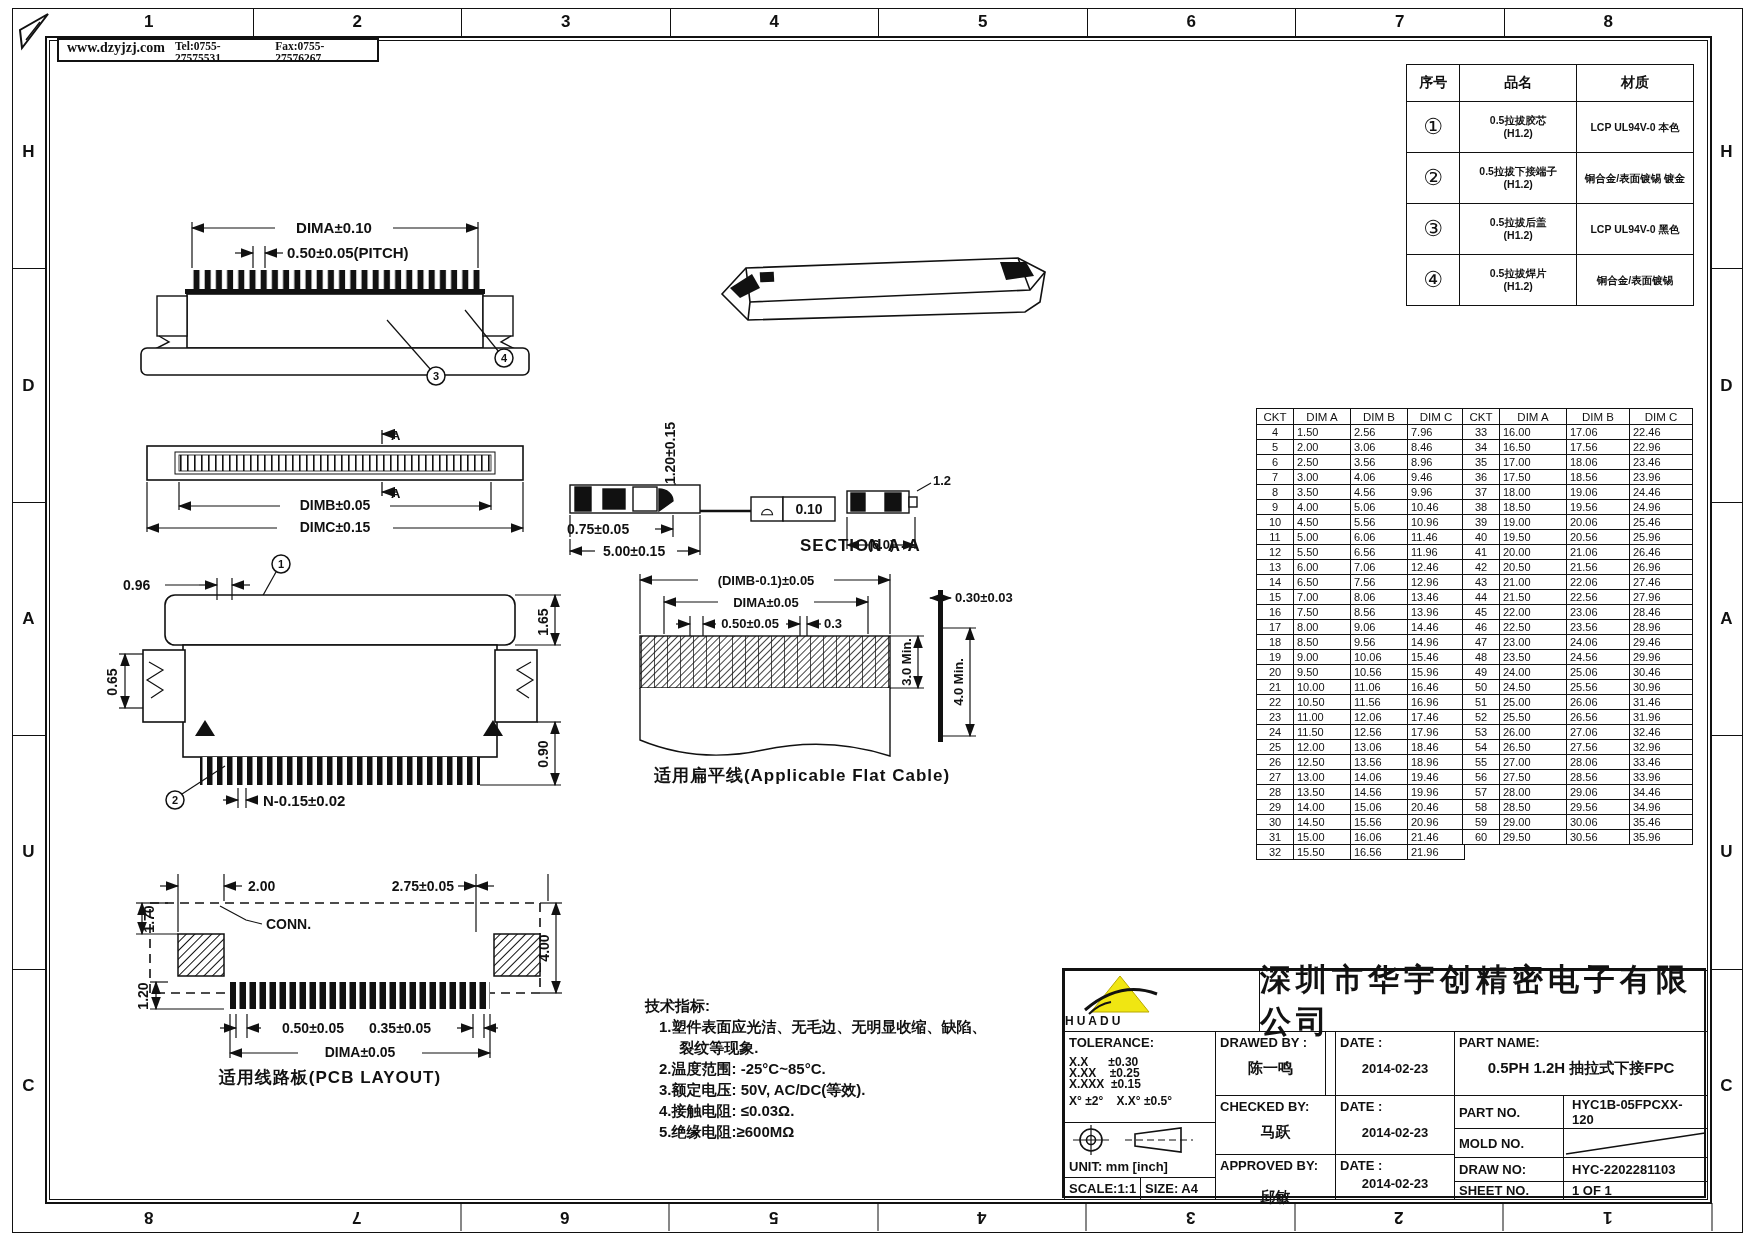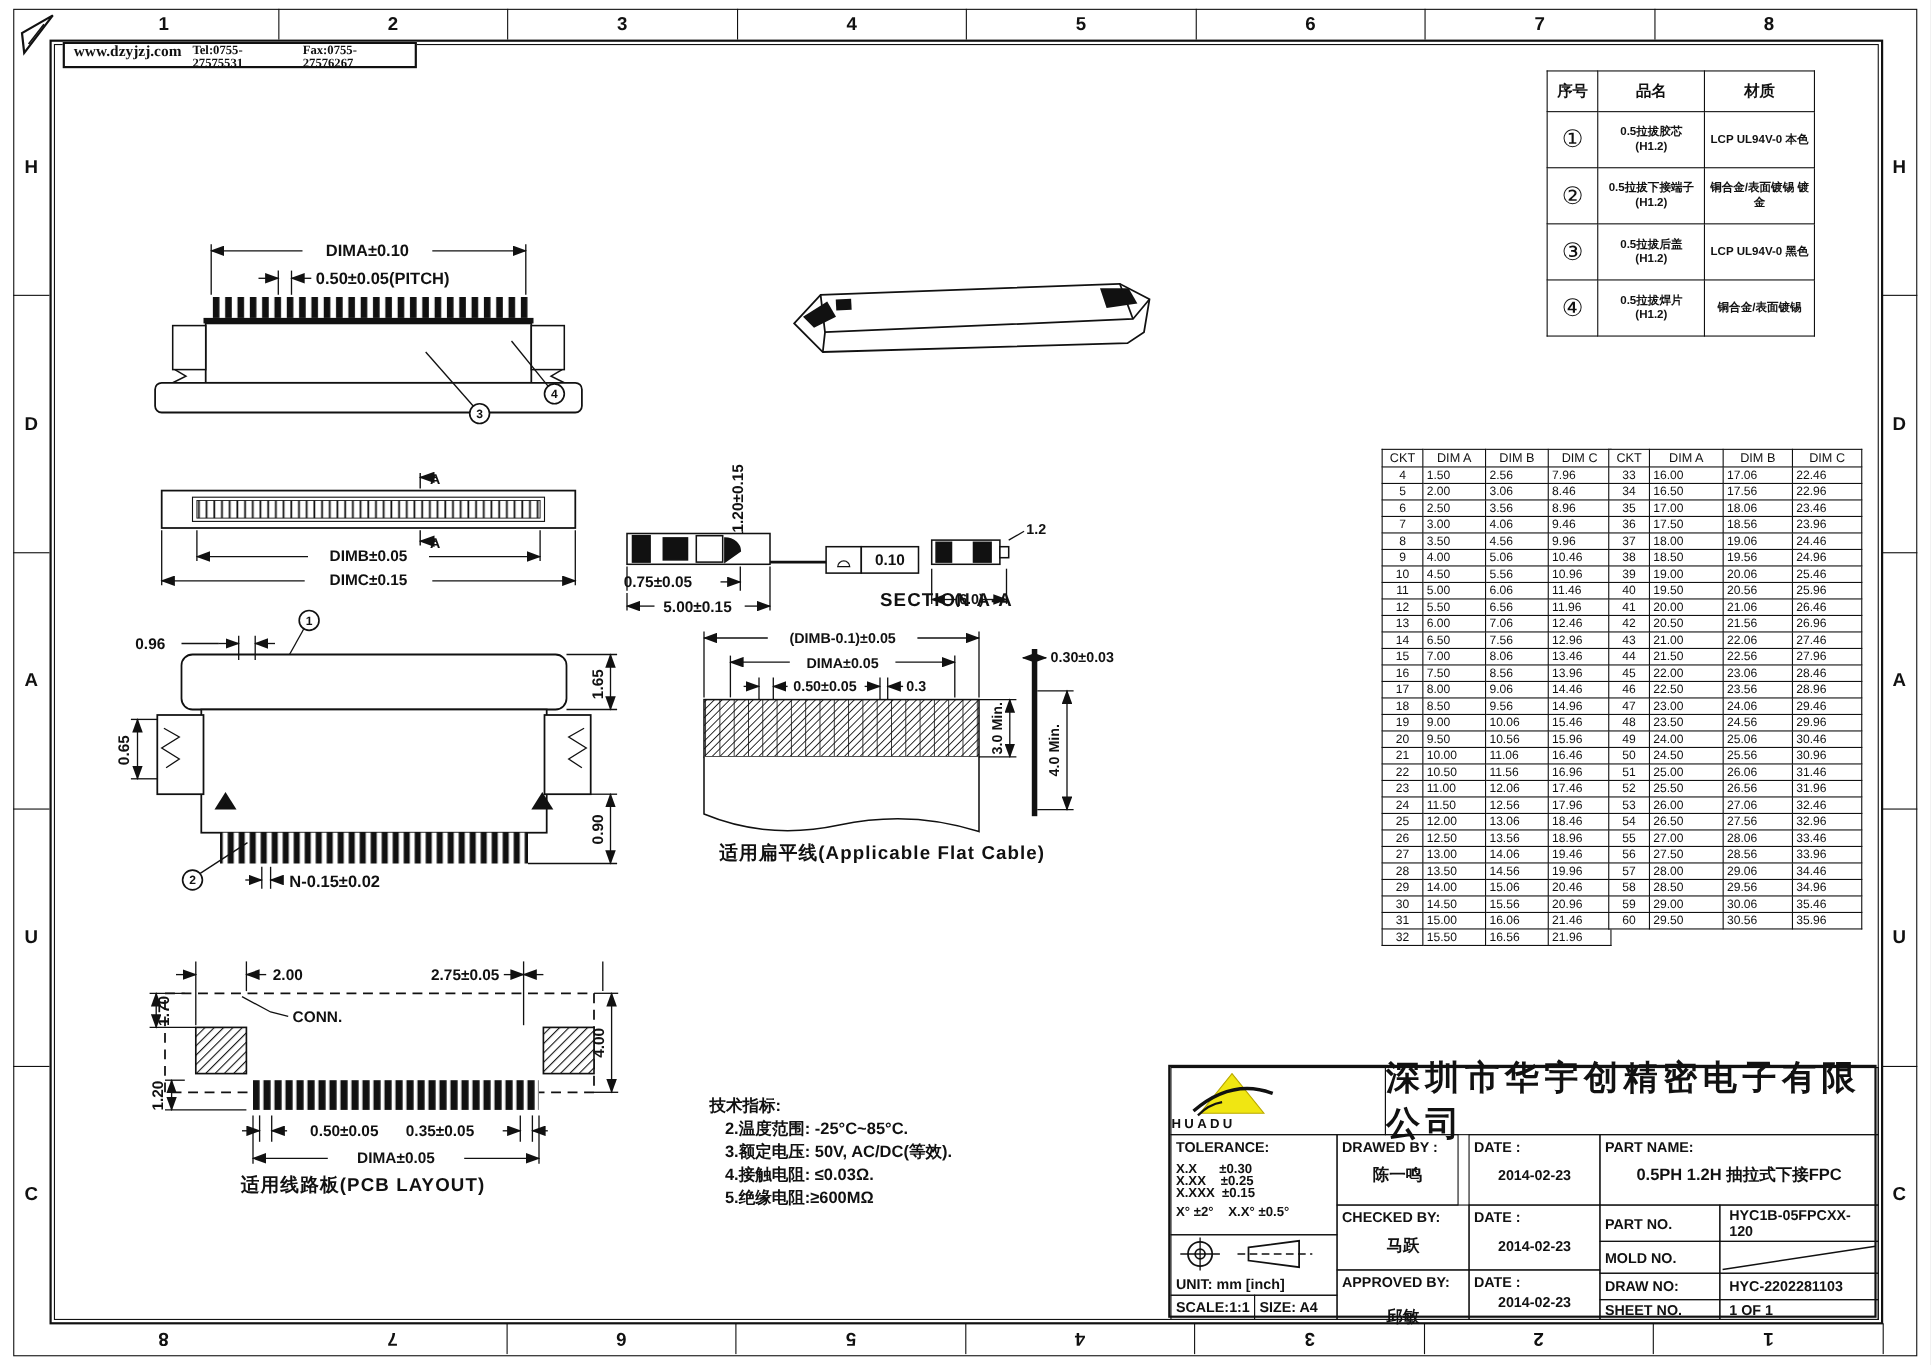--- a/index.html
+++ b/index.html
@@ -19,21 +19,21 @@
   .zone-col span{flex:1;display:flex;align-items:center;justify-content:center;
                  font:bold 17px "Liberation Sans",sans-serif;border-top:1.5px solid #111;}
   .zone-col span:nth-of-type(1){border-top:none;}
   
   .header-box{left:57px;top:38px;width:322px;height:24px;border:2px solid #111;background:#fff;
               display:flex;align-items:flex-start;gap:10px;padding:0 8px;box-sizing:border-box;}
   .header-box .site{font:bold 14px "Liberation Serif",serif;}
   .header-box .tel,.header-box .fax{font:bold 11.5px "Liberation Serif",serif;}
   
   table{border-collapse:collapse;}
-  .parts-table{left:1406px;top:64px;width:244px;background:#fff;padding-left:13px;}
+  .parts-table{left:1406px;top:64px;width:288px;background:#fff;padding-left:13px;}
   .parts-table th,.parts-table td{border:1.5px solid #111;}
   .parts-table th{font:bold 14px "Liberation Sans",sans-serif;height:34px;}
   .parts-table td{text-align:center;vertical-align:middle;}
   .parts-table td.no{font-size:22px;height:48px;width:52px;}
   .parts-table td.nm{font:bold 10.5px "Liberation Sans",sans-serif;width:118px;line-height:13px;}
   .parts-table td.mt{font:bold 10.5px "Liberation Sans",sans-serif;width:114px;line-height:13px;padding:0 3px;}
   
   .ckt-table{background:#fff;font:11px "Liberation Sans",sans-serif;}
   .ckt-table th{font:11.5px "Liberation Sans",sans-serif;font-weight:normal;border:1px solid #111;height:15px;padding:0 3px;}
   .ckt-table td{border:1px solid #111;height:14px;padding:0 3px;line-height:12px;}
@@ -880,20 +880,21 @@
         <line x1="362" y1="158" x2="362" y2="202"></line>
       <line x1="102" y1="197" x2="170" y2="197" marker-start="url(#mF)"></line>
       <line x1="294" y1="197" x2="362" y2="197" marker-end="url(#mF)"></line>
     </g>
     <text x="232" y="201" text-anchor="middle" font-size="14">DIMA±0.05</text>
   </svg>
   <div class="abs caption" style="left:175px;top:1066px;width:310px;text-align:center;">适用线路板(PCB LAYOUT)</div>
 
   <div class="abs notes">
     <div>技术指标:</div>
+    <div class="note-item">1.塑件表面应光洁、无毛边、无明显收缩、缺陷、裂纹等现象.</div>
     <div class="note-item">2.温度范围: -25°C~85°C.</div>
     <div class="note-item">3.额定电压: 50V, AC/DC(等效).</div>
     <div class="note-item">4.接触电阻: ≤0.03Ω.</div>
     <div class="note-item">5.绝缘电阻:≥600MΩ</div>
   </div>
 
   <div class="abs title-block">
 
     <div class="tb-cell tb-logo" style="left:0;top:0;width:196px;height:62px;">
       <svg width="110" height="44" viewBox="0 0 110 44">

